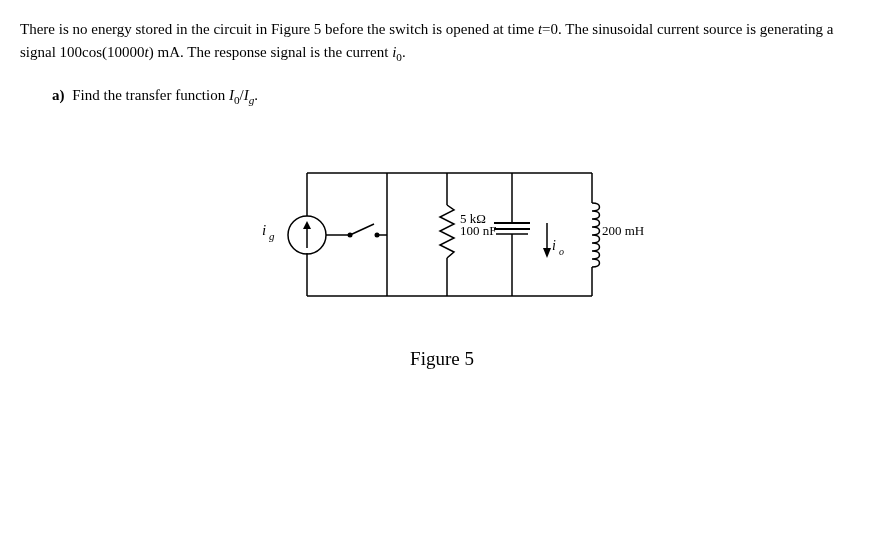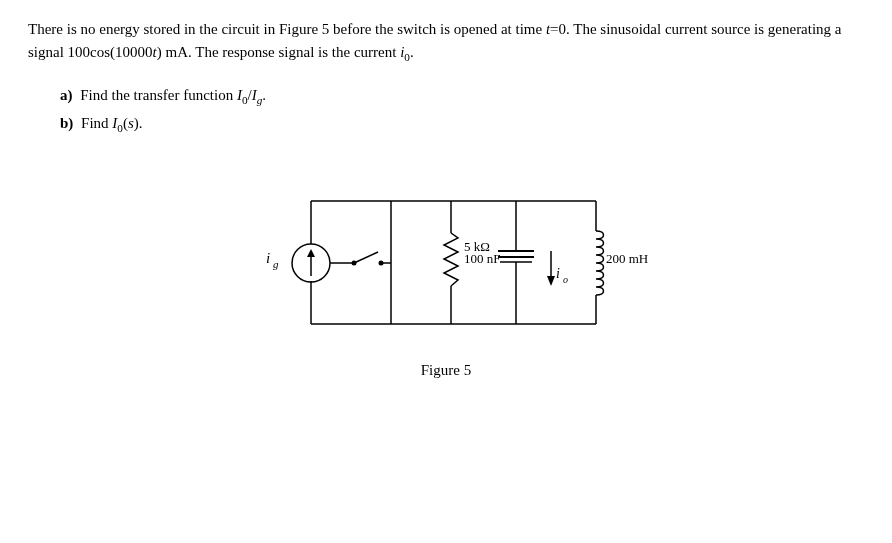--- a/index.html
+++ b/index.html
@@ -6,21 +6,21 @@
     body {
       width: 892px;
       height: 543px;
       background: #fff;
       font-family: "Times New Roman", Times, serif;
       font-size: 15px;
       color: #000;
       overflow: hidden;
     }
     .page {
-      padding: 18px 28px 10px 28px;
+      padding: 18px 28px 10px 20px;
     }
     .problem-text {
       line-height: 1.55;
       margin-bottom: 6px;
     }
     .problem-text p {
       text-indent: 0;
       margin-bottom: 2px;
     }
     .parts {
@@ -46,22 +46,22 @@
       flex-direction: column;
       align-items: center;
       margin-top: 18px;
     }
     .circuit-container {
       position: relative;
       width: 420px;
       height: 200px;
     }
     .fig-caption {
-      margin-top: 6px;
-      font-size: 15px;
+      margin-top: 20px;
+      font-size: 19px;
       text-align: center;
     }
 
     
     svg {
       width: 420px;
       height: 200px;
     }
   </style>
 </head>
@@ -73,24 +73,20 @@
       There is no energy stored in the circuit in Figure 5 before the switch is opened at time
       <span class="it">t</span>=0. The sinusoidal current source is generating a signal 100cos(10000<span class="it">t</span>) mA. The
       response signal is the current <span class="it">i</span><sub>0</sub>.
     </p>
   </div>
   <ol class="parts">
     <li>
       <span class="part-label">a)</span>
       <span>Find the transfer function <span class="it">I</span><sub>0</sub>/<span class="it">I</span><sub><span class="it">g</span></sub>.</span>
     </li>
-    <li>
-      <span class="part-label">b)</span>
-      <span>Find <span class="it">I</span><sub>0</sub>(<span class="it">s</span>).</span>
-    </li>
   </ol>
 
   <div class="figure-area">
     <div class="circuit-container">
       <svg viewBox="0 0 420 200" xmlns="http://www.w3.org/2000/svg">
 
         <line x1="60" y1="40" x2="360" y2="40" stroke="#000" stroke-width="1.5"></line>
 
         <line x1="60" y1="160" x2="360" y2="160" stroke="#000" stroke-width="1.5"></line>
 

